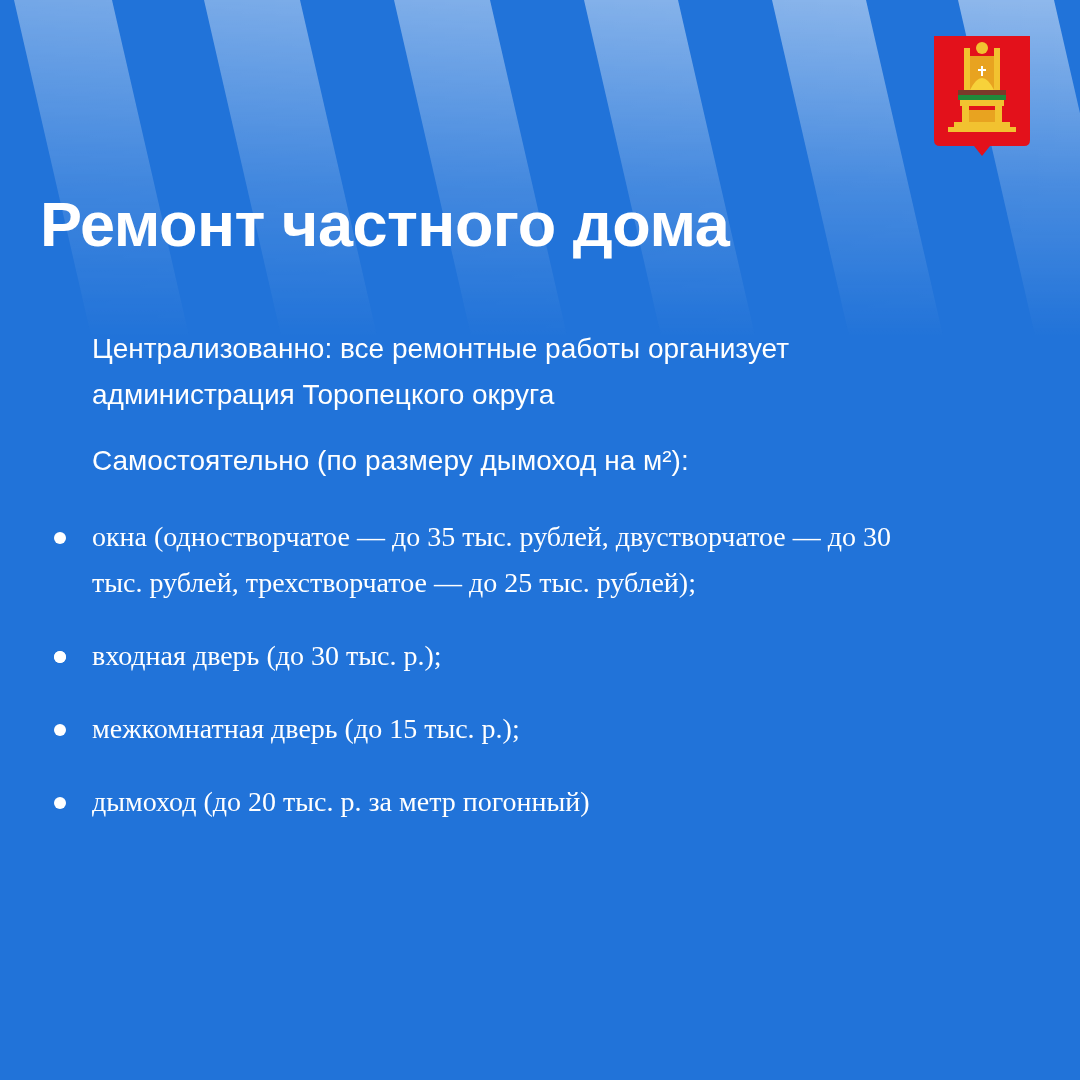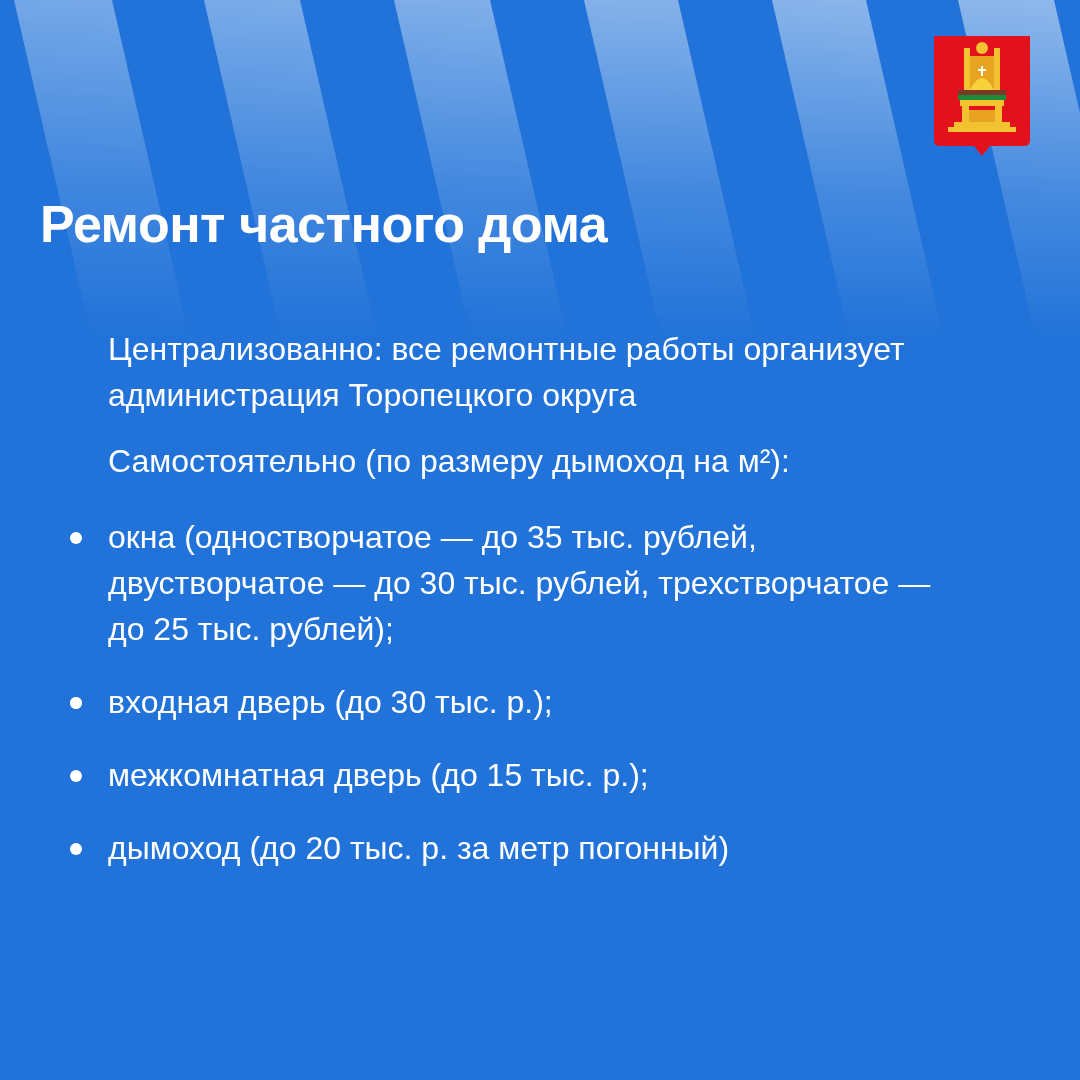--- a/index.html
+++ b/index.html
@@ -14,31 +14,31 @@
   }
   .stripes {
     position: absolute; left: 0; top: 0; width: 1080px; height: 340px;
     pointer-events: none;
   }
   .coat {
     position: absolute; left: 934px; top: 36px; width: 96px; height: 122px;
   }
   .title {
     position: absolute; left: 40px; top: 176px;
-    font-size: 52px; font-weight: bold; letter-spacing: -0.5px;
+    font-size: 63px; font-weight: bold; letter-spacing: -0.5px;
     line-height: 96px; white-space: nowrap;
   }
   .body {
-    position: absolute; left: 16px; top: 326px; width: 964px;
-    font-size: 32px; line-height: 46px;
+    position: absolute; left: 0; top: 326px; width: 964px;
+    font-size: 28px; line-height: 46px;
   }
   .para { padding-left: 92px; margin: 0; }
   .para + .para { margin-top: 20px; }
   .list { list-style: none; margin: 30px 0 0 0; padding: 0; }
-  .list li { position: relative; padding-left: 92px; padding-right: 20px; margin-bottom: 27px; }
+  .list li { position: relative; padding-left: 92px; padding-right: 20px; margin-bottom: 27px; font-family: Liberation Serif, serif; }
   .bullet {
     position: absolute; left: 54px; top: 18px; width: 12px; height: 12px;
     border-radius: 50%; background: #ffffff;
   }
 </style>
 </head>
 <body>
 
 <div class="card">
 

